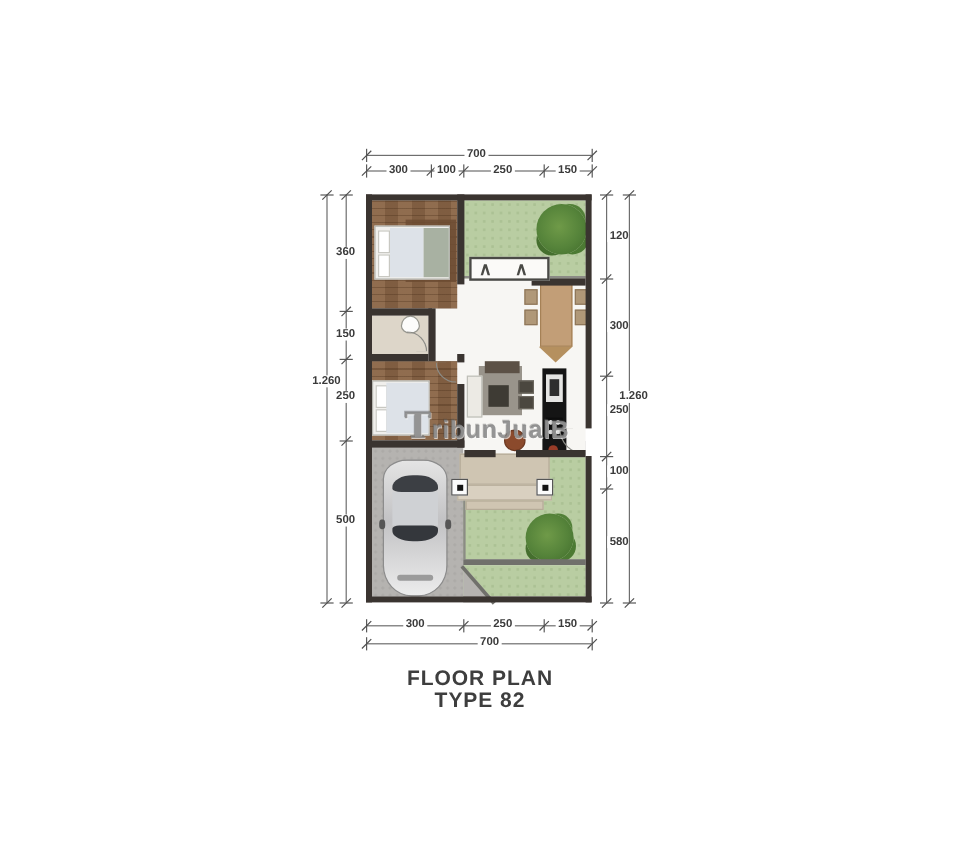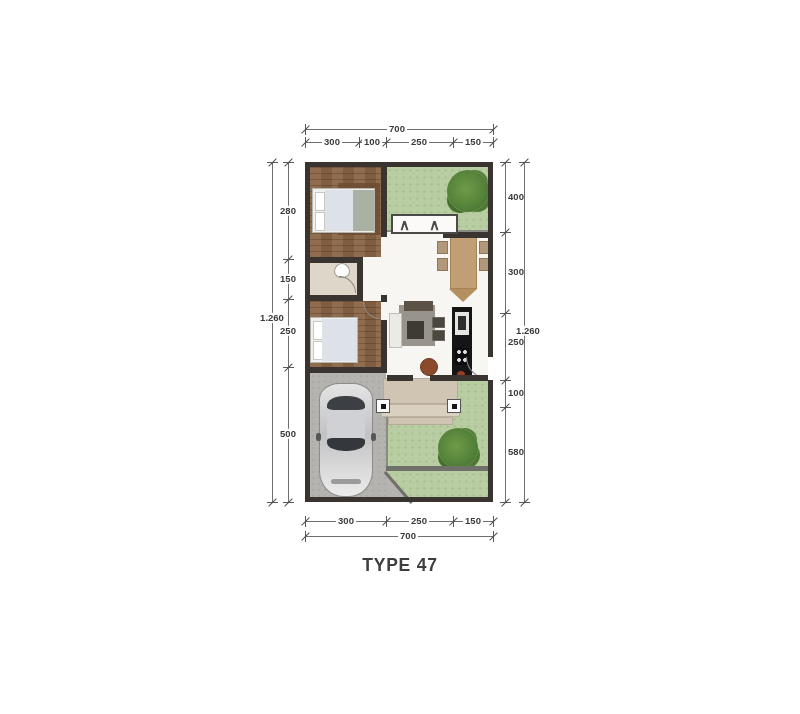--- a/index.html
+++ b/index.html
@@ -130,20 +130,21 @@
   <div class="wall" style="left:381px;top:295px;width:6px;height:7px;"></div>
   <div class="wall" style="left:381px;top:320px;width:6px;height:53px;"></div>
   <div class="wall" style="left:305px;top:367px;width:82px;height:6px;"></div>
   <div class="wall" style="left:387px;top:375px;width:26px;height:6px;"></div>
   <div class="wall" style="left:430px;top:375px;width:58px;height:6px;"></div>
 
   <div class="abs" style="left:391px;top:214px;width:67px;height:20px;background:#fbfaf8;border:2px solid #4a4a46;box-sizing:border-box;"></div>
   <span class="glyph" style="left:399px;top:217px;">∧</span>
   <span class="glyph" style="left:429px;top:217px;">∧</span>
 
+  <div class="watermark">TribunJualB</div>
 
   <div class="dimline" style="left:305px;top:129px;width:188px;height:1px;"></div>
   <div class="tick v" style="left:305px;top:129px;"></div>
   <div class="tick v" style="left:493px;top:129px;"></div>
   <div class="lbl" style="left:397px;top:129px;">700</div>
 
   <div class="dimline" style="left:305px;top:142px;width:188px;height:1px;"></div>
   <div class="tick v" style="left:305px;top:142px;"></div>
   <div class="tick v" style="left:359px;top:142px;"></div>
   <div class="tick v" style="left:386px;top:142px;"></div>
@@ -158,33 +159,33 @@
   <div class="tick h" style="left:272px;top:162px;"></div>
   <div class="tick h" style="left:272px;top:502px;"></div>
   <div class="lbl" style="left:272px;top:318px;">1.260</div>
 
   <div class="dimline" style="left:288px;top:162px;width:1px;height:340px;"></div>
   <div class="tick h" style="left:288px;top:162px;"></div>
   <div class="tick h" style="left:288px;top:259px;"></div>
   <div class="tick h" style="left:288px;top:299px;"></div>
   <div class="tick h" style="left:288px;top:367px;"></div>
   <div class="tick h" style="left:288px;top:502px;"></div>
-  <div class="lbl" style="left:288px;top:211px;">280</div>
+  <div class="lbl" style="left:288px;top:211px;">360</div>
   <div class="lbl" style="left:288px;top:279px;">150</div>
   <div class="lbl" style="left:288px;top:331px;">250</div>
   <div class="lbl" style="left:288px;top:434px;">500</div>
 
   <div class="dimline" style="left:505px;top:162px;width:1px;height:340px;"></div>
   <div class="tick h" style="left:505px;top:162px;"></div>
   <div class="tick h" style="left:505px;top:232px;"></div>
   <div class="tick h" style="left:505px;top:313px;"></div>
   <div class="tick h" style="left:505px;top:380px;"></div>
   <div class="tick h" style="left:505px;top:407px;"></div>
   <div class="tick h" style="left:505px;top:502px;"></div>
-  <div class="lbl" style="left:516px;top:197px;">400</div>
+  <div class="lbl" style="left:516px;top:197px;">120</div>
   <div class="lbl" style="left:516px;top:272px;">300</div>
   <div class="lbl" style="left:516px;top:342px;">250</div>
   <div class="lbl" style="left:516px;top:393px;">100</div>
   <div class="lbl" style="left:516px;top:452px;">580</div>
 
   <div class="dimline" style="left:524px;top:162px;width:1px;height:340px;"></div>
   <div class="tick h" style="left:524px;top:162px;"></div>
   <div class="tick h" style="left:524px;top:502px;"></div>
   <div class="lbl" style="left:528px;top:331px;">1.260</div>
 
@@ -196,16 +197,17 @@
   <div class="lbl" style="left:346px;top:521px;">300</div>
   <div class="lbl" style="left:419px;top:521px;">250</div>
   <div class="lbl" style="left:473px;top:521px;">150</div>
 
   <div class="dimline" style="left:305px;top:536px;width:188px;height:1px;"></div>
   <div class="tick v" style="left:305px;top:536px;"></div>
   <div class="tick v" style="left:493px;top:536px;"></div>
   <div class="lbl" style="left:408px;top:536px;">700</div>
 
   <div class="title">
-    <div>TYPE 47</div>
+    <div>FLOOR PLAN</div>
+    <div>TYPE 82</div>
   </div>
 
 </div>
 
 </body></html>

